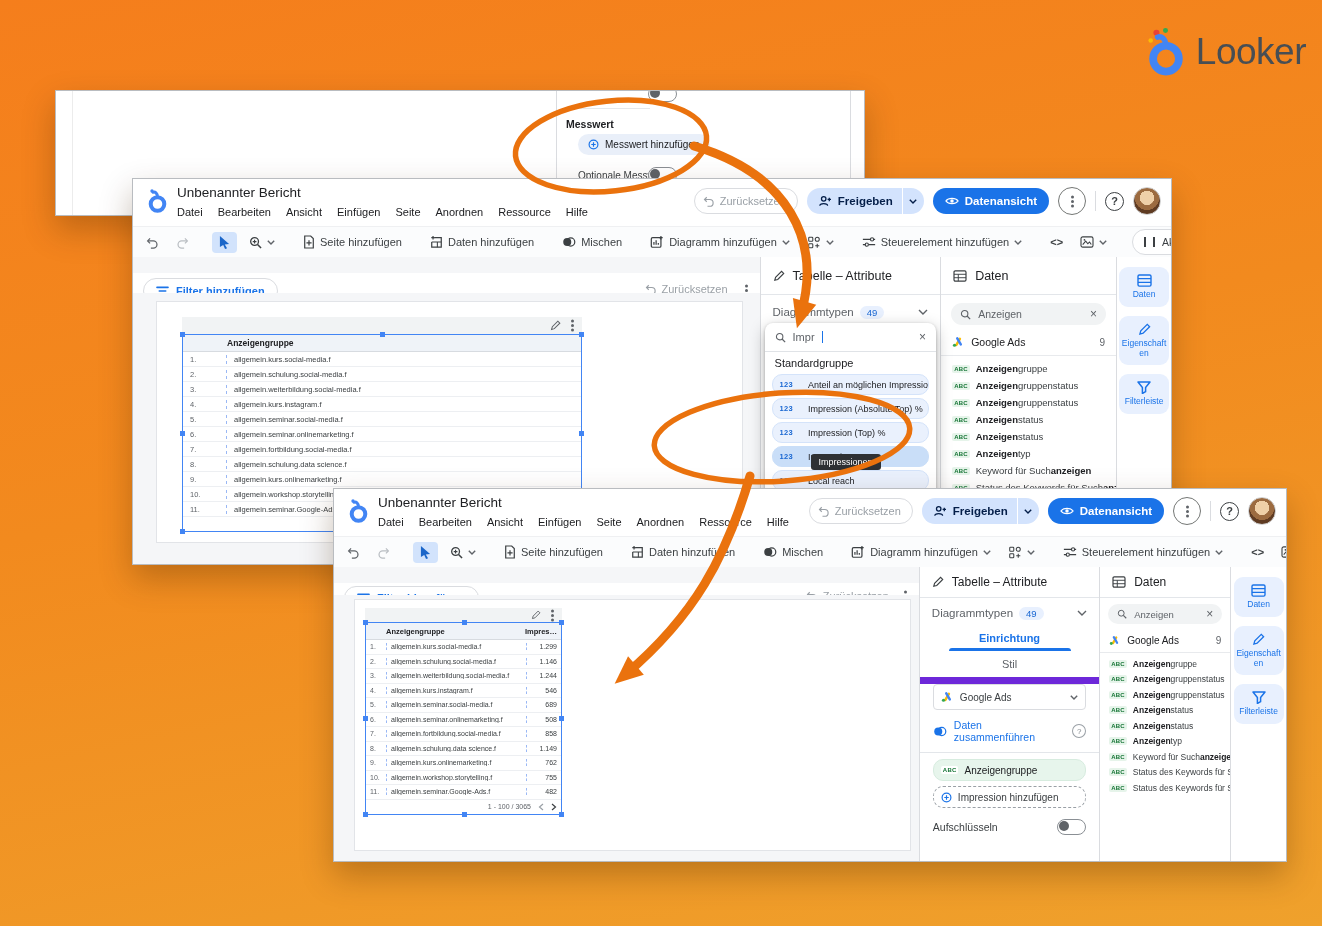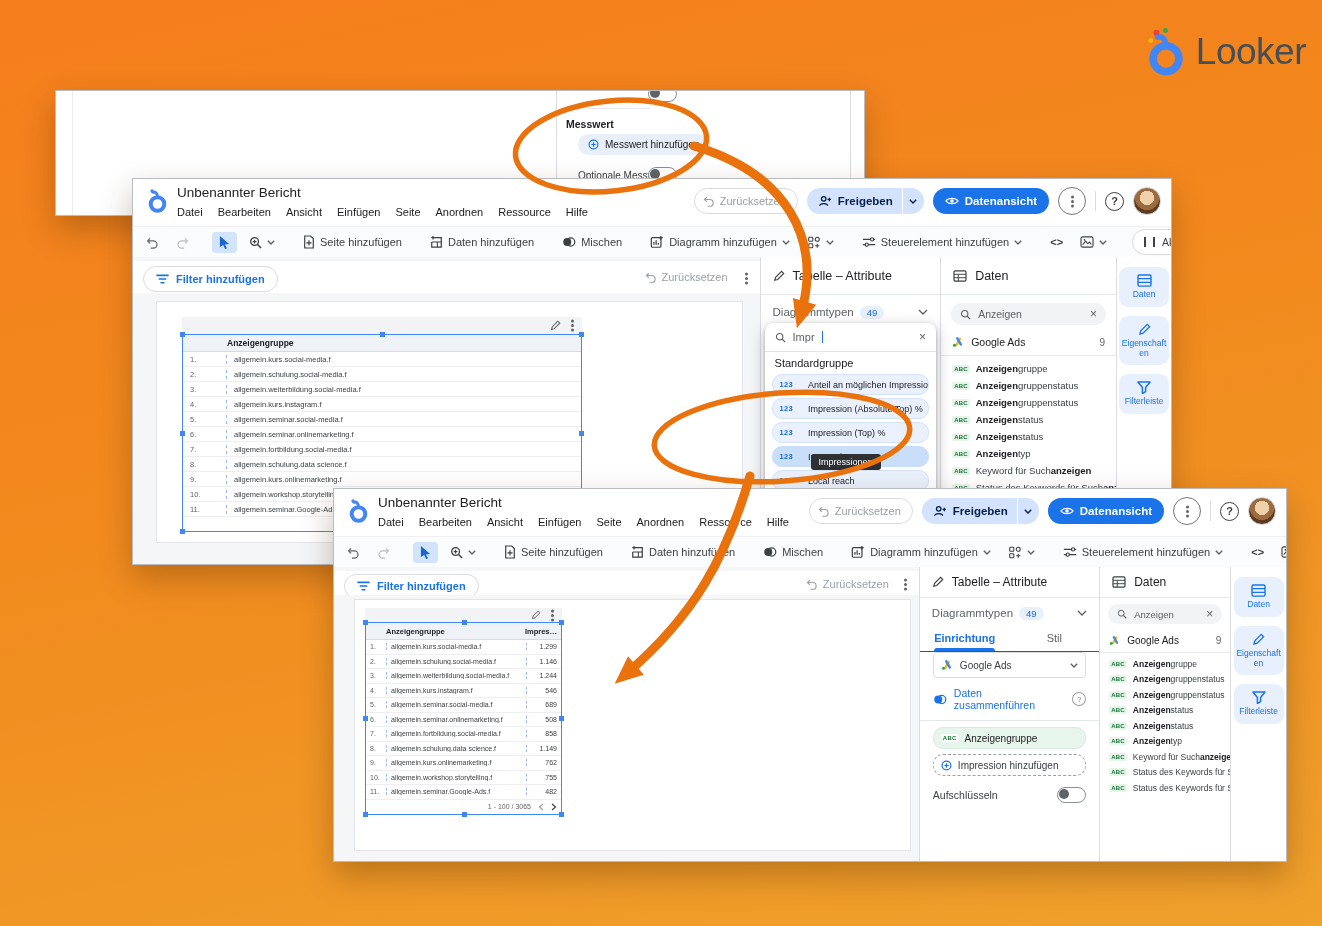--- a/index.html
+++ b/index.html
@@ -39,21 +39,21 @@
   .tb-btn{display:flex;align-items:center;gap:5px;padding:3px 5px;border-radius:4px;white-space:nowrap;}
   .tb-sep{width:1px;height:17px;background:#DADCE0;margin:0 2px;}
   .tb-cursor{background:#D2E3FC;border-radius:4px;padding:4px 7px;}
   .vdots{display:inline-block;width:3px;height:3px;border-radius:50%;background:#5F6368;
          box-shadow:0 -4.5px 0 #5F6368,0 4.5px 0 #5F6368;}
   .btn-pause{height:24px;border:1px solid #DADCE0;border-radius:13px;display:flex;align-items:center;
              gap:7px;padding:0 11px;background:#fff;font-size:10.5px;color:#3C4043;white-space:nowrap;}
   .pausebars{width:7px;height:10px;border-left:2.5px solid #3C4043;border-right:2.5px solid #3C4043;}
   .wb{position:absolute;left:0;right:0;bottom:0;display:flex;background:#fff;}
   .col-canvas{position:relative;border-right:1px solid #DADCE0;background:#F5F6F8;}
-  .filter-row{position:absolute;top:4px;left:0;right:0;background:#fff;border-bottom:1px solid #EEF0F2;}
+  .filter-row{position:absolute;top:16px;left:0;right:0;background:#fff;border-bottom:1px solid #EEF0F2;}
   .btn-filter{position:absolute;left:10px;top:5px;height:24px;border:1px solid #DADCE0;border-radius:13px;
               display:flex;align-items:center;gap:7px;padding:0 12px;font-size:11px;font-weight:bold;color:#1A73E8;background:#fff;}
   .canvas-reset{position:absolute;color:#9AA0A6;font-size:11px;display:flex;gap:5px;align-items:center;}
   .canvas-area{position:absolute;left:0;right:0;bottom:0;background:#F5F6F8;}
   .page{position:absolute;background:#fff;border:1px solid #E2E4E8;}
   
   .tblbar{background:#F1F3F4;display:flex;justify-content:flex-end;align-items:center;gap:10px;padding:0 8px;}
   .tbl-sel{position:relative;border:1.5px solid #4285F4;background:#fff;}
   .hd{position:absolute;width:5px;height:5px;background:#4285F4;}
   .tbl-head{background:#EFF3F8;border-bottom:1px solid #D7DBE0;font-weight:bold;color:#202124;
@@ -88,21 +88,21 @@
            border-bottom:1px solid #E8EAED;padding:0 11px;}
   .src-count{margin-left:auto;color:#5F6368;font-size:10px;}
   .field{display:flex;align-items:center;gap:6px;padding:0 11px;color:#3C4043;
          white-space:nowrap;overflow:hidden;}
   .field b{color:#202124;}
   .abc{flex:0 0 auto;background:#E6F4EA;color:#137333;font-size:6px;font-weight:bold;border-radius:2px;
        padding:1px 2px;letter-spacing:.2px;}
   .rail{background:#fff;display:flex;flex-direction:column;align-items:center;gap:9px;padding-top:10px;}
   .rail-chip{width:46px;border-radius:9px;background:#E8F0FE;color:#1A73E8;display:flex;flex-direction:column;
              align-items:center;padding:7px 2px;font-size:8.5px;text-align:center;overflow-wrap:anywhere;gap:3px;line-height:1.15;}
-  .tabs{display:flex;border-bottom:1px solid #6d28d9;}
+  .tabs{display:flex;border-bottom:7px solid #6d28d9;flex-direction:column;}
   .tab{flex:1;text-align:center;font-size:11px;padding:7px 0;color:#5F6368;}
   .tab.active{color:#1A73E8;font-weight:bold;position:relative;}
   .tab.active::after{content:"";position:absolute;left:16%;right:16%;bottom:0;height:3px;
                      border-radius:3px 3px 0 0;background:#1A73E8;}
   .sec-label{font-size:11.5px;color:#202124;padding:11px 13px 6px;}
   .select-box{margin:0 13px;height:24px;border:1px solid #DADCE0;border-radius:4px;display:flex;
               align-items:center;gap:7px;padding:0 7px;font-size:10px;color:#3C4043;}
   .blend-link{display:flex;align-items:center;gap:7px;margin:9px 13px;font-size:10.5px;color:#1A73E8;}
   .q-circle{margin-left:auto;color:#80868B;border:1px solid #9AA0A6;border-radius:50%;width:12px;height:12px;
             font-size:8px;display:flex;align-items:center;justify-content:center;}

